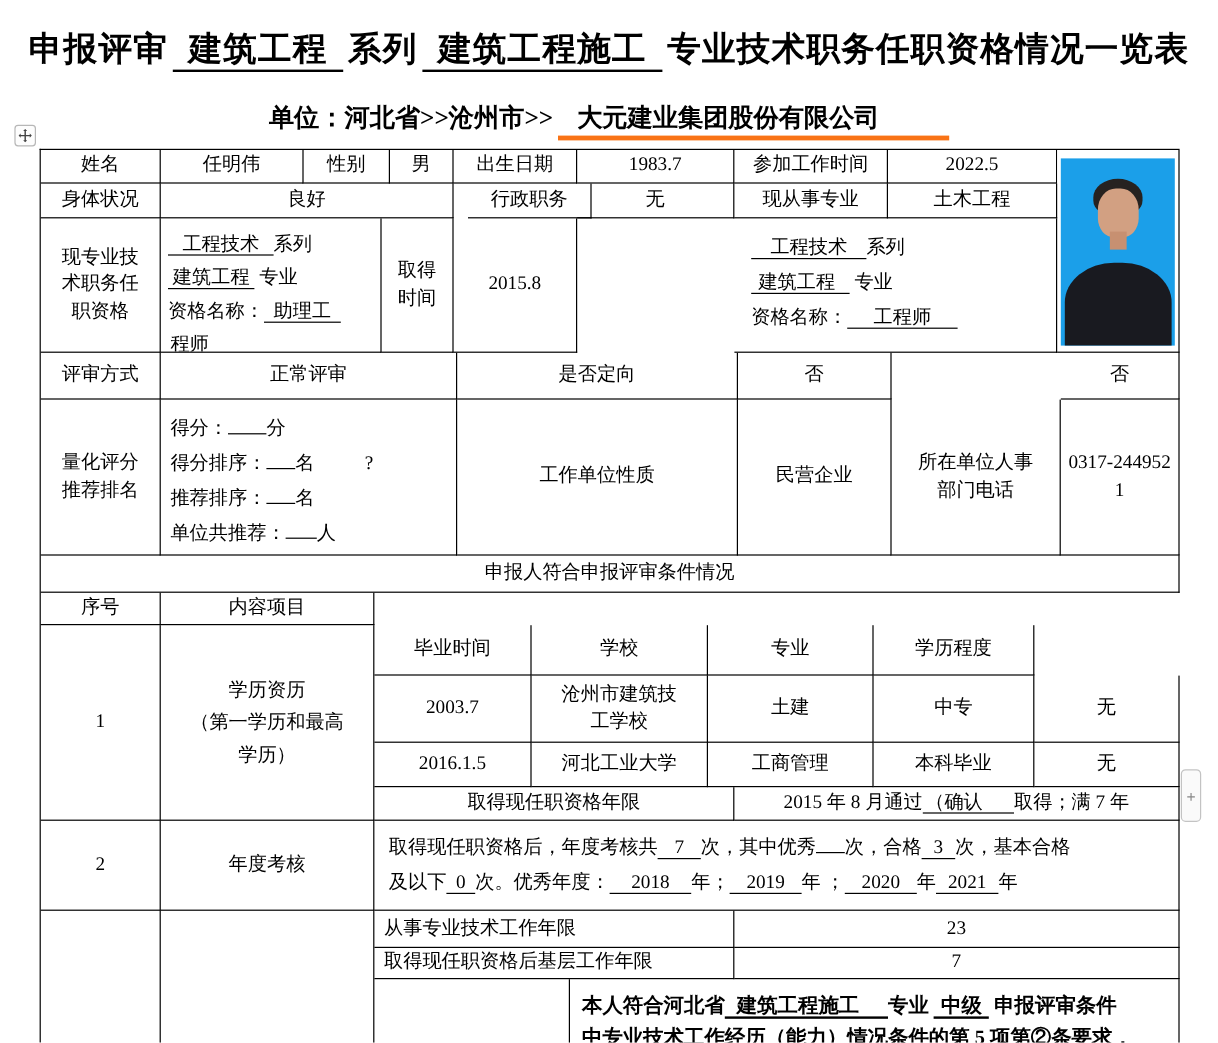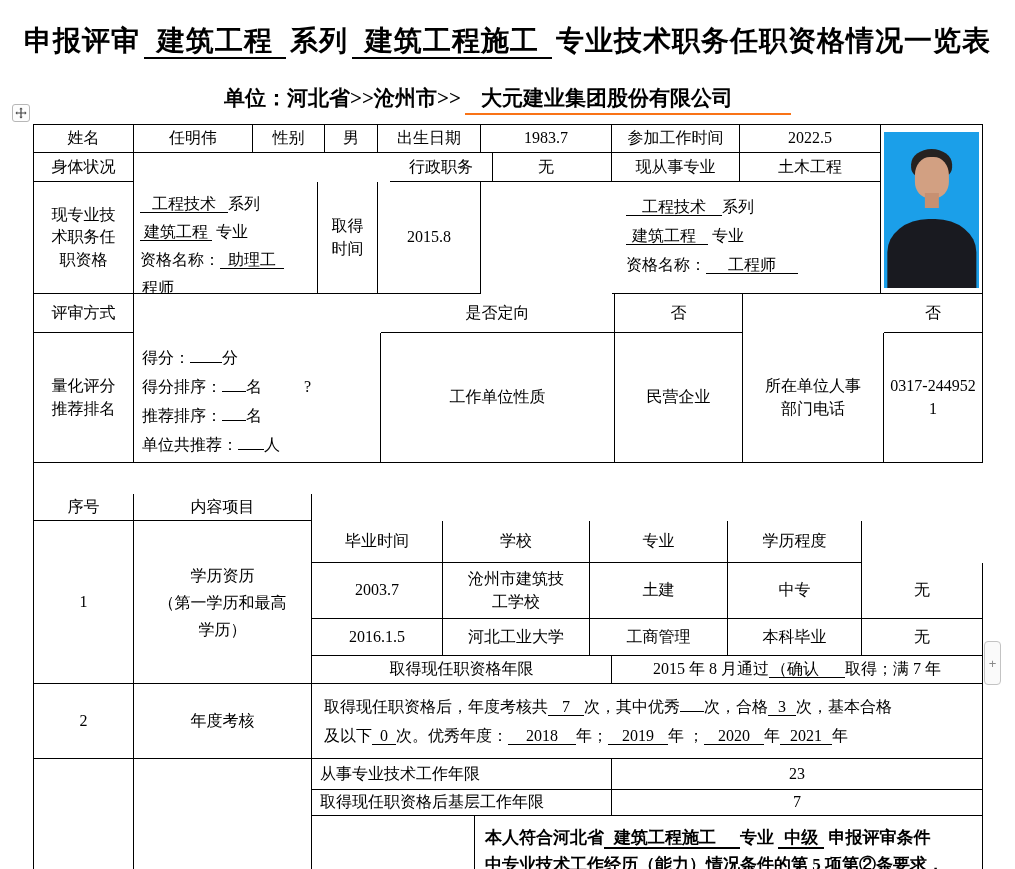--- a/index.html
+++ b/index.html
@@ -4,21 +4,21 @@
 <style>
   html,body{margin:0;padding:0;width:1015px;height:869px;overflow:hidden;background:#fff;
     font-family:"Liberation Serif","DejaVu Serif",serif;color:#000;}
   .page{position:relative;width:1015px;height:869px;overflow:hidden;background:#fff;}
 
   .doc-title{position:absolute;top:22px;left:0;width:100%;text-align:center;
     font-size:28px;font-weight:bold;letter-spacing:1px;white-space:nowrap;}
   .doc-title .u{border-bottom:2px solid #000;padding:0 13px 1px 13px;margin:0 4px;}
   .unit-line{position:absolute;top:84px;left:0;width:100%;text-align:center;
     font-size:21px;font-weight:bold;white-space:nowrap;}
-  .unit-line .u{border-bottom:2px solid #f97316;padding:0 58px 3px 16px;margin-left:4px;}
+  .unit-line .u{border-bottom:4px solid #f97316;padding:0 58px 3px 16px;margin-left:4px;}
 
   .move-handle{position:absolute;left:12px;top:104px;width:18px;height:18px;border:1px solid #b7b7b7;
     border-radius:3px;background:#fdfdfd;display:flex;align-items:center;justify-content:center;box-sizing:border-box;cursor:move;}
   .move-handle svg{width:12px;height:12px;fill:#444;}
 
   .tbl{position:absolute;left:33px;top:124px;width:950px;height:745px;
     border-top:1px solid #000;border-left:1px solid #000;box-sizing:border-box;}
   .c{position:absolute;box-sizing:border-box;border-right:1px solid #000;border-bottom:1px solid #000;
     display:flex;align-items:center;justify-content:center;text-align:center;
     font-size:16px;line-height:1.4;overflow:hidden;}
@@ -76,20 +76,21 @@
     <div class="c photo-cell" style="left:847px;top:0;width:102px;height:169px">
       <div class="photo">
         <div class="hair"></div>
         <div class="face"></div>
         <div class="neck"></div>
         <div class="torso"></div>
       </div>
     </div>
 
     <div class="c" style="left:0;top:28px;width:100px;height:29px">身体状况</div>
+    <div class="c" style="left:100px;top:28px;width:244px;height:29px">良好</div>
     <div class="c" style="left:356px;top:28px;width:103px;height:29px">行政职务</div>
     <div class="c" style="left:447px;top:28px;width:131px;height:29px">无</div>
     <div class="c" style="left:578px;top:28px;width:128px;height:29px">现从事专业</div>
     <div class="c" style="left:706px;top:28px;width:141px;height:29px">土木工程</div>
 
     <div class="c" style="left:0;top:57px;width:100px;height:112px;padding:0 15px">现专业技术职务任职资格</div>
     <div class="c left top" style="left:100px;top:57px;width:184px;height:112px;padding:8px 4px 0 6px">
       <span class="runs" style="line-height:28px">
         <span class="u" style="padding:0 12px">工程技术</span><span>系列</span><br>
         <span class="u" style="padding:0 4px">建筑工程</span> <span>专业</span><br>
@@ -101,38 +102,40 @@
     <div class="c" style="left:344px;top:57px;width:103px;height:112px">2015.8</div>
     <div class="c left top" style="left:578px;top:57px;width:269px;height:112px;padding:10px 4px 0 14px">
       <span class="runs" style="line-height:29px">
         <span class="u" style="padding:0 16px">工程技术</span><span>系列</span><br>
         <span class="u" style="padding:0 12px 0 6px">建筑工程</span> <span>专业</span><br>
         <span>资格名称：</span><span class="u" style="padding:0 22px">工程师</span>
       </span>
     </div>
 
     <div class="c" style="left:0;top:169px;width:100px;height:39px">评审方式</div>
+    <div class="c" style="left:100px;top:169px;width:247px;height:39px">正常评审</div>
     <div class="c" style="left:347px;top:169px;width:234px;height:39px">是否定向</div>
     <div class="c" style="left:581px;top:169px;width:128px;height:39px">否</div>
     <div class="c" style="left:850px;top:169px;width:99px;height:39px">否</div>
 
     <div class="c" style="left:0;top:208px;width:100px;height:130px;padding:0 15px">量化评分推荐排名</div>
     <div class="c left top" style="left:100px;top:208px;width:247px;height:130px;padding:10px 4px 0 8px">
       <span class="runs" style="line-height:29px">
         <span>得分：</span><span class="bl" style="width:32px"></span><span>分</span><br>
         <span>得分排序：</span><span class="bl" style="width:24px"></span><span>名</span><span style="margin-left:42px">?</span><br>
         <span>推荐排序：</span><span class="bl" style="width:24px"></span><span>名</span><br>
         <span>单位共推荐：</span><span class="bl" style="width:26px"></span><span>人</span>
       </span>
     </div>
     <div class="c" style="left:347px;top:208px;width:234px;height:130px">工作单位性质</div>
     <div class="c" style="left:581px;top:208px;width:128px;height:130px">民营企业</div>
     <div class="c" style="left:709px;top:208px;width:141px;height:130px;padding:0 20px">所在单位人事部门电话</div>
     <div class="c" style="left:850px;top:208px;width:99px;height:130px;padding:0 4px;word-break:break-all">0317-2449521</div>
 
+    <div class="c" style="left:0;top:338px;width:949px;height:31px">申报人符合申报评审条件情况</div>
 
     <div class="c" style="left:0;top:369px;width:100px;height:27px">序号</div>
     <div class="c" style="left:100px;top:369px;width:178px;height:27px">内容项目</div>
 
     <div class="c" style="left:0;top:396px;width:100px;height:163px">1</div>
     <div class="c" style="left:100px;top:396px;width:178px;height:163px">
       <span class="runs" style="line-height:27px">
         <span>学历资历</span><br>
         <span>（第一学历和最高</span><br>
         <span>学历）</span>

